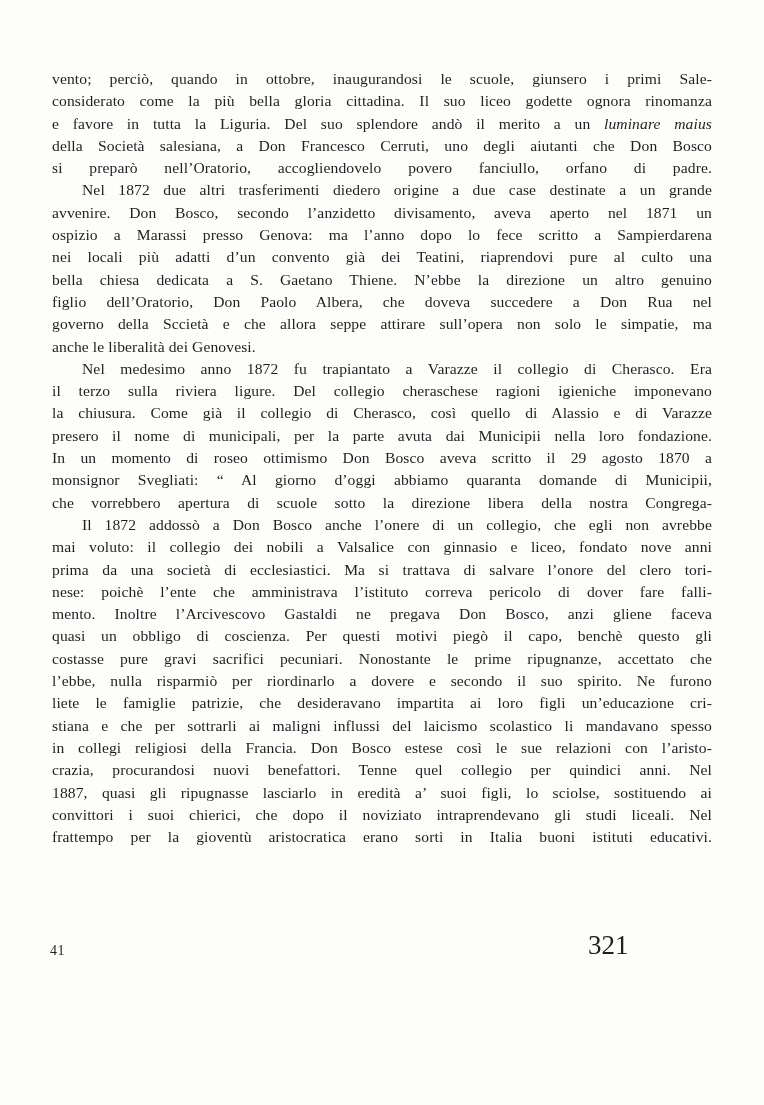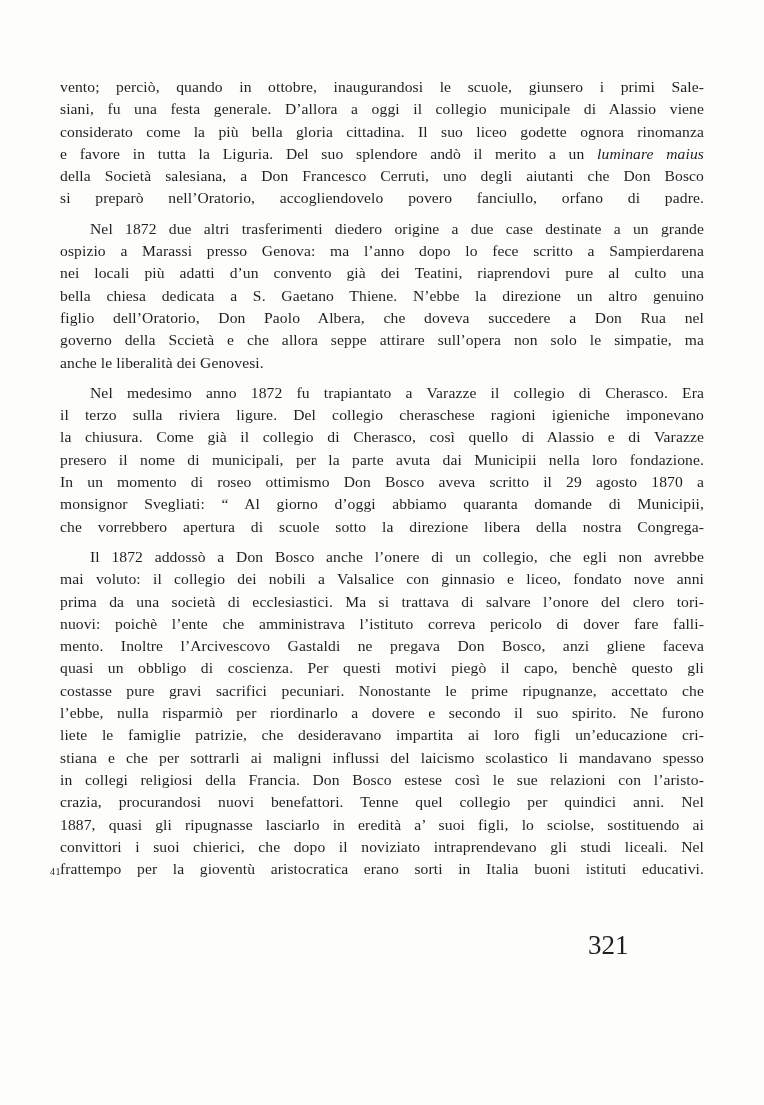--- a/index.html
+++ b/index.html
@@ -16,21 +16,21 @@
     font-family: "Liberation Serif", serif;
     overflow: hidden;
   }
   .text-block {
     position: absolute;
     left: 52px;
     top: 68px;
     width: 660px;
   }
   .para {
-    margin: 8px;
+    margin: 0;
     padding: 0;
   }
   .line {
     display: block;
     height: 22.3px;
     line-height: 22.3px;
     font-size: 15.6px;
     text-align: justify;
     text-align-last: justify;
     letter-spacing: 0.1px;
@@ -41,70 +41,70 @@
   }
   .line.no-spread {
     text-align-last: left;
     font-family: Liberation Serif, serif;
   }
   .line i {
   }
   .footer-sig {
     position: absolute;
     left: 50px;
-    top: 867px;
-    font-size: 10px;
+    top: 946px;
+    font-size: 14px;
     line-height: 10px;
     letter-spacing: 0.5px;
   }
   .footer-pagenum {
     position: absolute;
     left: 588px;
     top: 929px;
     font-size: 27px;
     line-height: 32px;
   }
 </style>
 </head>
 <body>
 
 <div class="scan-page" style="--paper: #fdfdfc; --ink: #1f1f1f;">
 
   <div class="text-block">
       <div class="para">
         <div class="line"><span>vento; perciò, quando in ottobre, inaugurandosi le scuole, giunsero i primi Sale-</span></div>
-        <div class="line"><span>siani, fu una festa generale. D’allora a oggi il collegio municipale di Alassio viene</span></div>
         <div class="line"><span>considerato come la più bella gloria cittadina. Il suo liceo godette ognora rinomanza</span></div>
         <div class="line"><span>e favore in tutta la Liguria. Del suo splendore andò il merito a un </span><i>luminare maius</i></div>
         <div class="line"><span>della Società salesiana, a Don Francesco Cerruti, uno degli aiutanti che Don Bosco</span></div>
         <div class="line"><span>si preparò nell’Oratorio, accogliendovelo povero fanciullo, orfano di padre.</span></div>
       </div>
       <div class="para">
         <div class="line indent"><span>Nel 1872 due altri trasferimenti diedero origine a due case destinate a un grande</span></div>
+        <div class="line"><span>avvenire. Don Bosco, secondo l’anzidetto divisamento, aveva aperto nel 1871 un</span></div>
         <div class="line"><span>ospizio a Marassi presso Genova: ma l’anno dopo lo fece scritto a Sampierdarena</span></div>
         <div class="line"><span>nei locali più adatti d’un convento già dei Teatini, riaprendovi pure al culto una</span></div>
         <div class="line"><span>bella chiesa dedicata a S. Gaetano Thiene. N’ebbe la direzione un altro genuino</span></div>
         <div class="line"><span>figlio dell’Oratorio, Don Paolo Albera, che doveva succedere a Don Rua nel</span></div>
         <div class="line"><span>governo della Sccietà e che allora seppe attirare sull’opera non solo le simpatie, ma</span></div>
         <div class="line no-spread"><span>anche le liberalità dei Genovesi.</span></div>
       </div>
       <div class="para">
         <div class="line indent"><span>Nel medesimo anno 1872 fu trapiantato a Varazze il collegio di Cherasco. Era</span></div>
         <div class="line"><span>il terzo sulla riviera ligure. Del collegio cheraschese ragioni igieniche imponevano</span></div>
         <div class="line"><span>la chiusura. Come già il collegio di Cherasco, così quello di Alassio e di Varazze</span></div>
         <div class="line"><span>presero il nome di municipali, per la parte avuta dai Municipii nella loro fondazione.</span></div>
         <div class="line"><span>In un momento di roseo ottimismo Don Bosco aveva scritto il 29 agosto 1870 a</span></div>
         <div class="line"><span>monsignor Svegliati: “ Al giorno d’oggi abbiamo quaranta domande di Municipii,</span></div>
         <div class="line"><span>che vorrebbero apertura di scuole sotto la direzione libera della nostra Congrega-</span></div>
       </div>
       <div class="para">
         <div class="line indent"><span>Il 1872 addossò a Don Bosco anche l’onere di un collegio, che egli non avrebbe</span></div>
         <div class="line"><span>mai voluto: il collegio dei nobili a Valsalice con ginnasio e liceo, fondato nove anni</span></div>
         <div class="line"><span>prima da una società di ecclesiastici. Ma si trattava di salvare l’onore del clero tori-</span></div>
-        <div class="line"><span>nuovi: poichè l’ente che amministrava l’istituto correva pericolo di dover fare falli-</span></div>
+        <div class="line"><span>nese: poichè l’ente che amministrava l’istituto correva pericolo di dover fare falli-</span></div>
         <div class="line"><span>mento. Inoltre l’Arcivescovo Gastaldi ne pregava Don Bosco, anzi gliene faceva</span></div>
         <div class="line"><span>quasi un obbligo di coscienza. Per questi motivi piegò il capo, benchè questo gli</span></div>
         <div class="line"><span>costasse pure gravi sacrifici pecuniari. Nonostante le prime ripugnanze, accettato che</span></div>
         <div class="line"><span>l’ebbe, nulla risparmiò per riordinarlo a dovere e secondo il suo spirito. Ne furono</span></div>
         <div class="line"><span>liete le famiglie patrizie, che desideravano impartita ai loro figli un’educazione cri-</span></div>
         <div class="line"><span>stiana e che per sottrarli ai maligni influssi del laicismo scolastico li mandavano spesso</span></div>
         <div class="line"><span>in collegi religiosi della Francia. Don Bosco estese così le sue relazioni con l’aristo-</span></div>
         <div class="line"><span>crazia, procurandosi nuovi benefattori. Tenne quel collegio per quindici anni. Nel</span></div>
         <div class="line"><span>1887, quasi gli ripugnasse lasciarlo in eredità a’ suoi figli, lo sciolse, sostituendo ai</span></div>
         <div class="line"><span>convittori i suoi chierici, che dopo il noviziato intraprendevano gli studi liceali. Nel</span></div>

